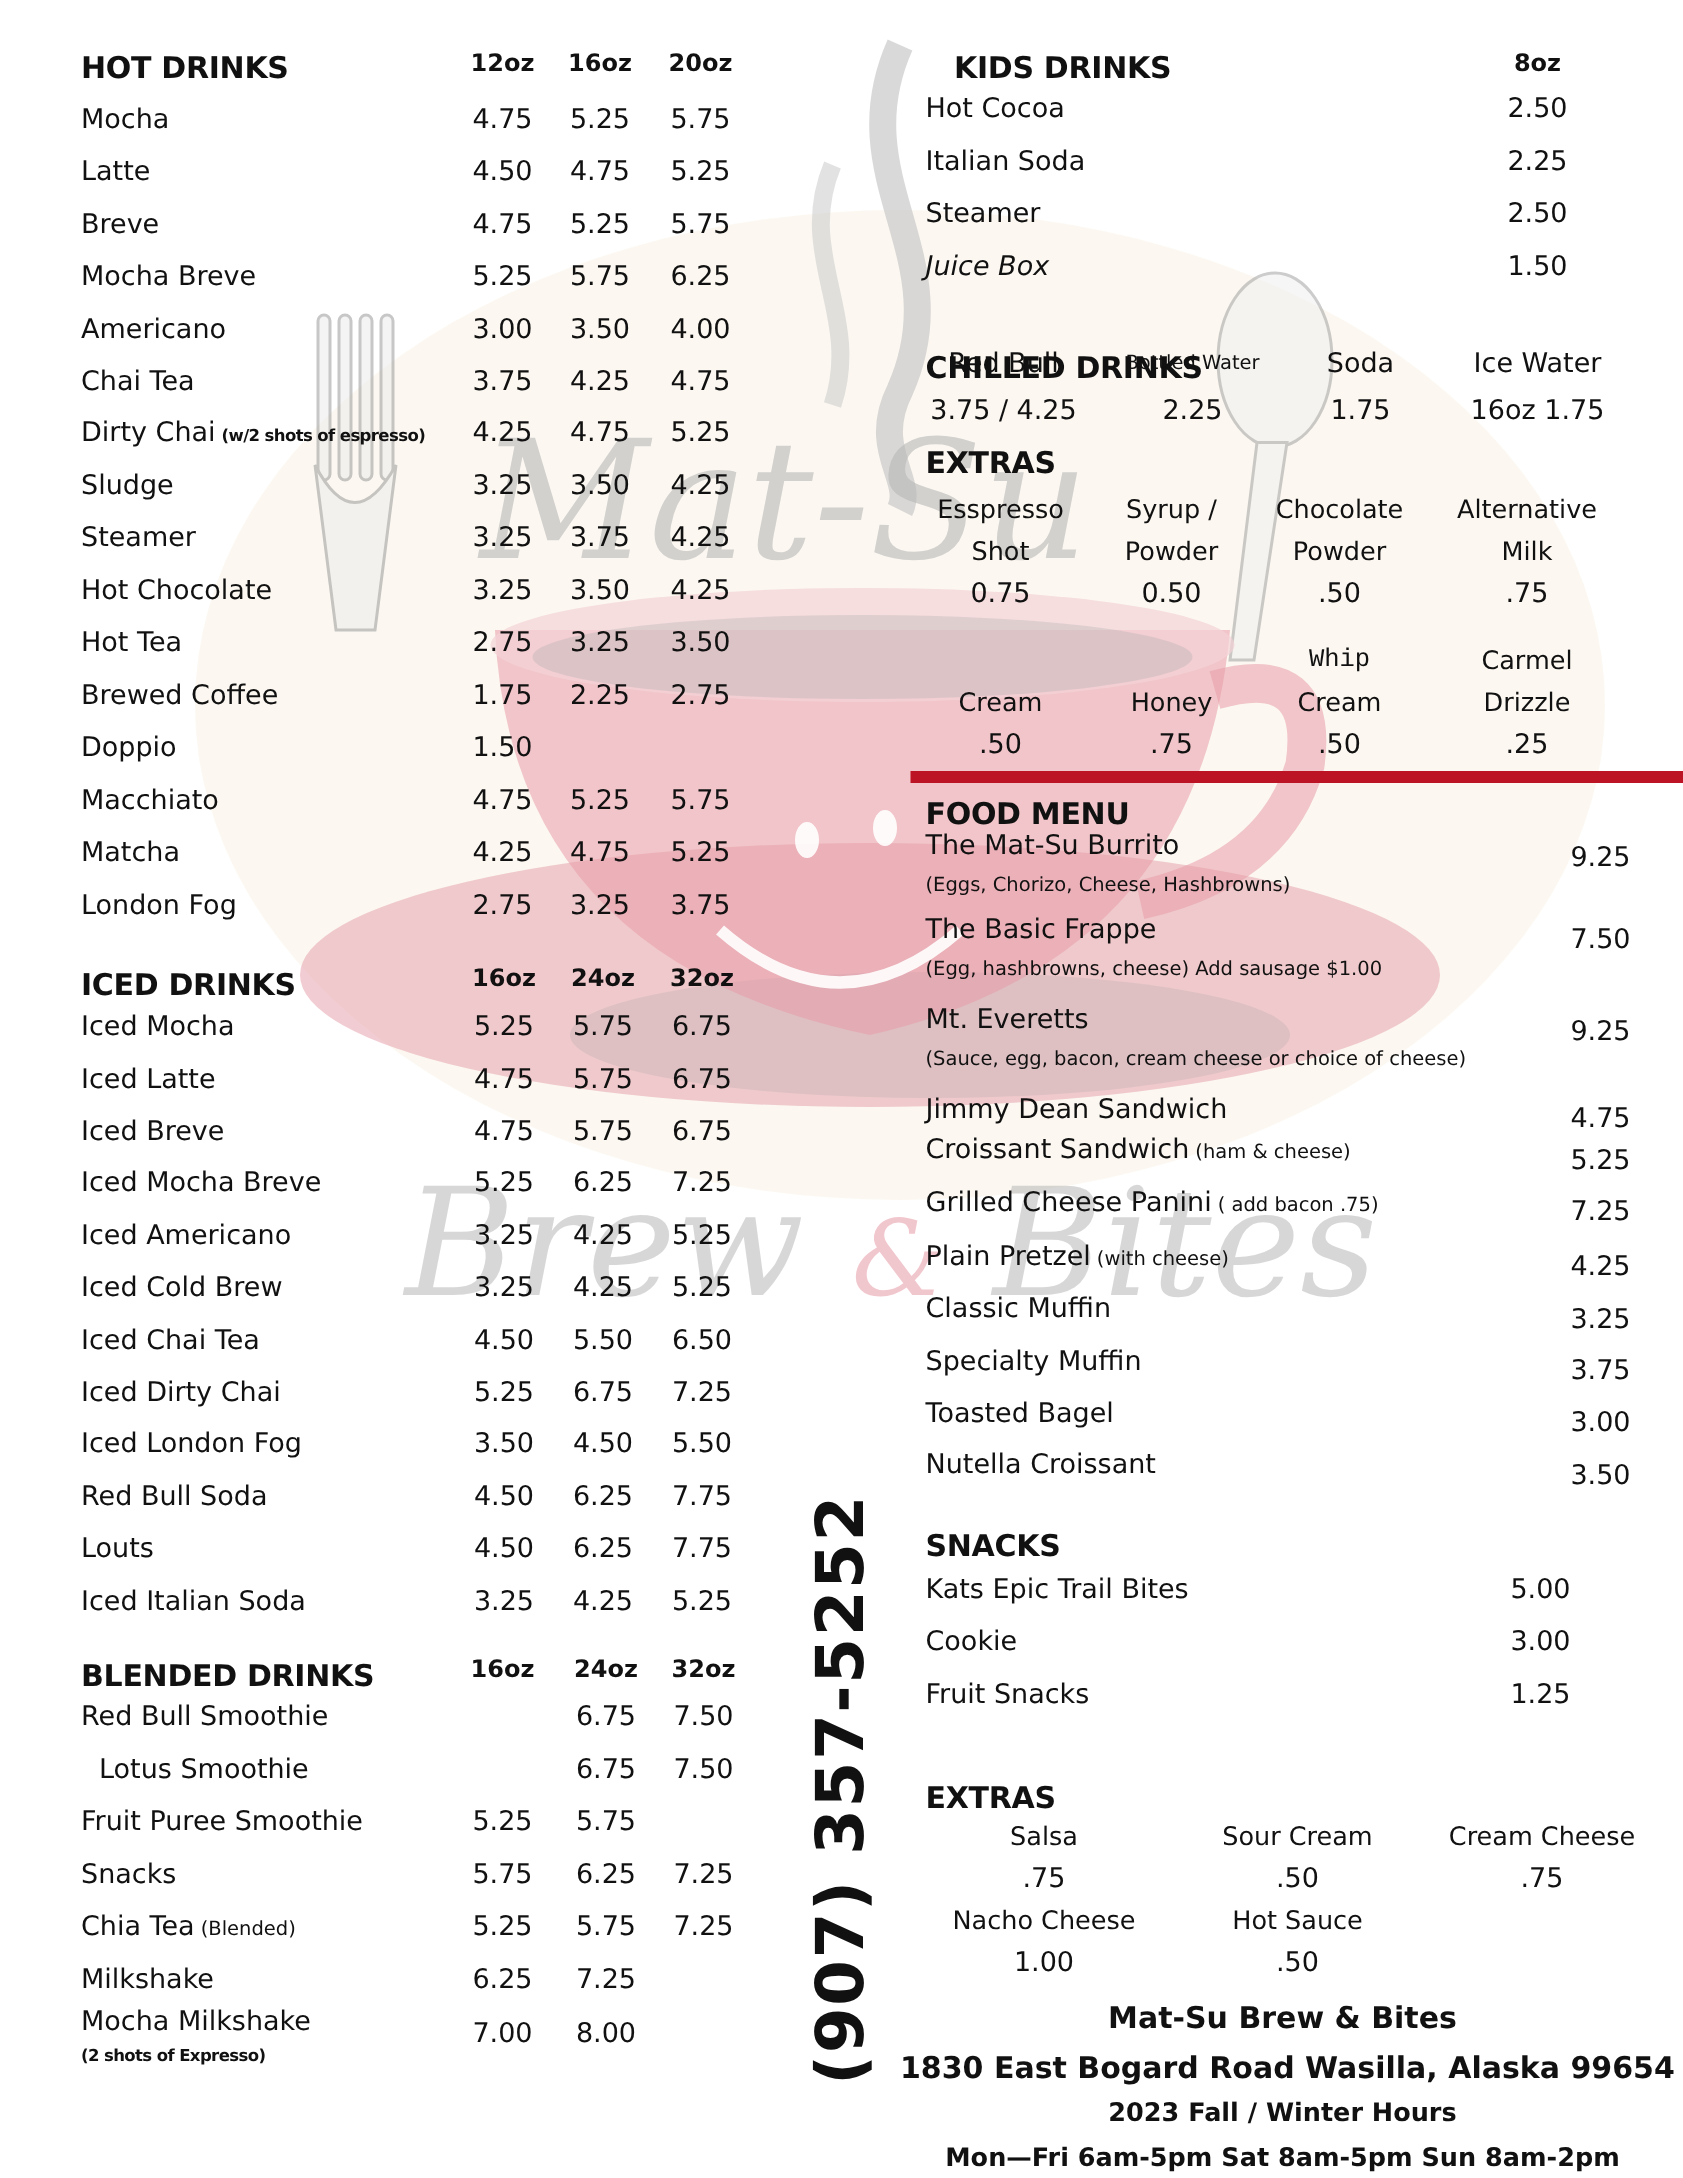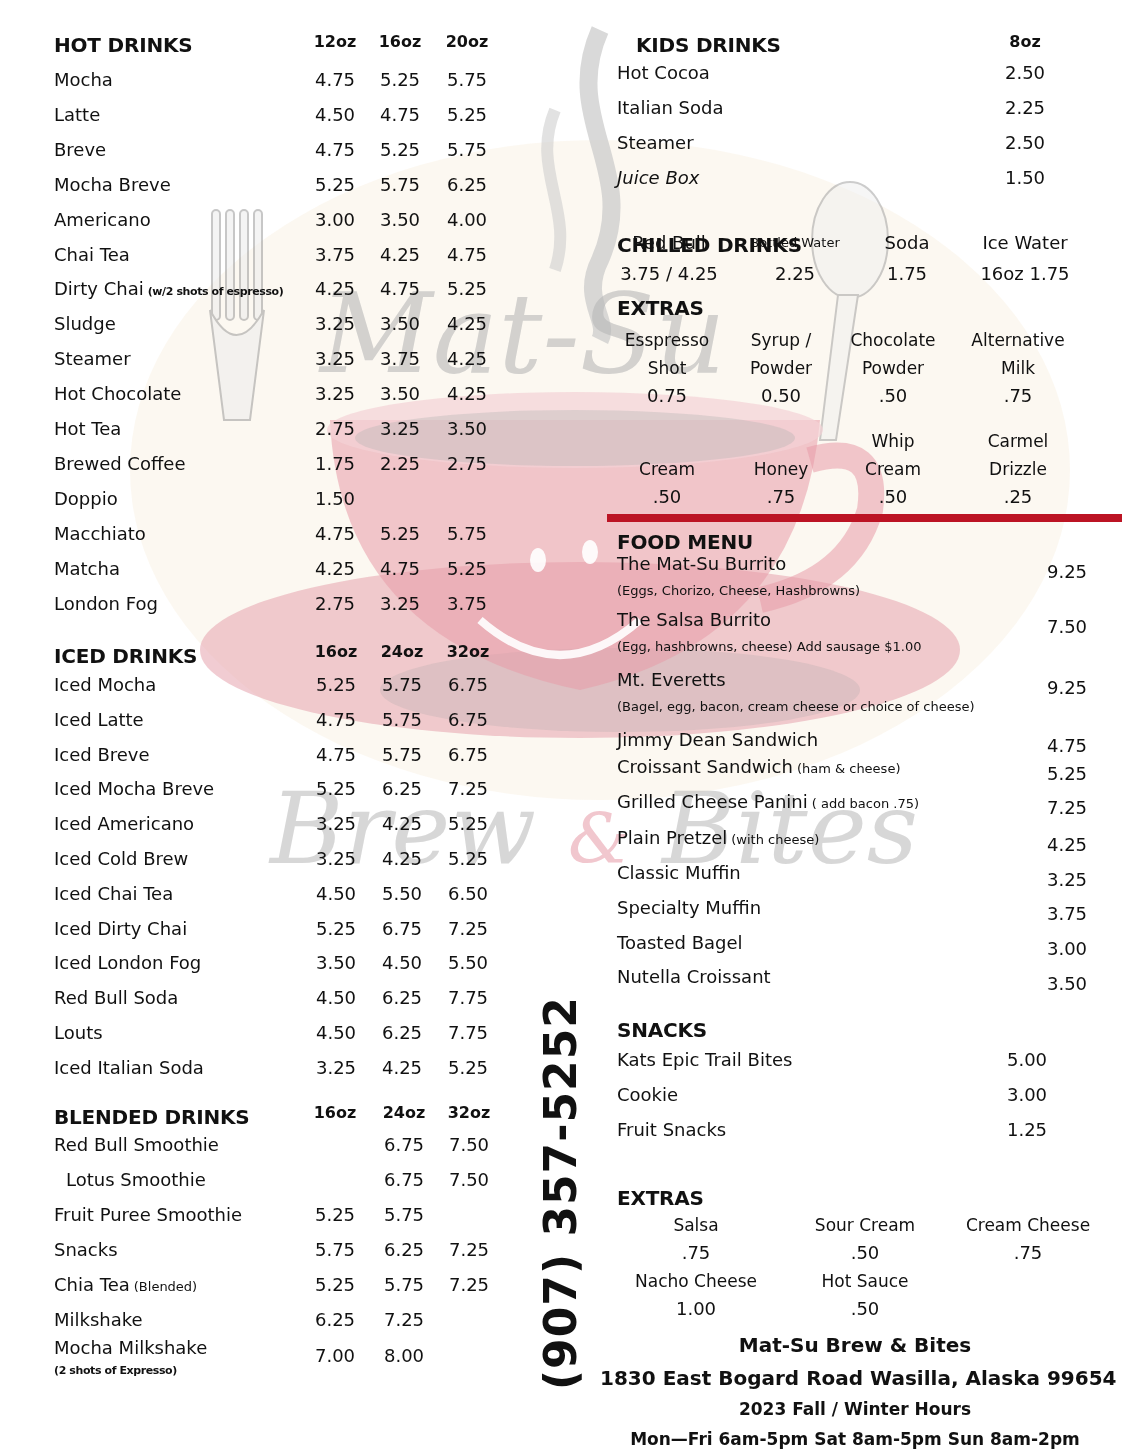--- a/index.html
+++ b/index.html
@@ -270,40 +270,40 @@
     <div class="abs cen item" style="left:843px; width:100px;top:330px; font-size:17px;">Chocolate</div>
     <div class="abs cen item" style="left:843px; width:100px;top:358px; font-size:17px;">Powder</div>
     <div class="abs cen item" style="left:843px; width:100px;top:385px;">.50</div>
     <div class="abs cen item" style="left:958px; width:120px;top:330px; font-size:17px;">Alternative</div>
     <div class="abs cen item" style="left:958px; width:120px;top:358px; font-size:17px;">Milk</div>
     <div class="abs cen item" style="left:958px; width:120px;top:385px;">.75</div>
     <div class="abs cen item" style="left:617px; width:100px;top:459px; font-size:17px;">Cream</div>
     <div class="abs cen item" style="left:617px; width:100px;top:486px;">.50</div>
     <div class="abs cen item" style="left:731px; width:100px;top:459px; font-size:17px;">Honey</div>
     <div class="abs cen item" style="left:731px; width:100px;top:486px;">.75</div>
-    <div class="abs cen item" style="left:843px; width:100px;top:431px; font-size:17px;">Whip</div>
+    <div class="abs cen item" style="left:843px; width:100px;top:431px; font-size:17px;font-family:Liberation Mono, monospace;">Whip</div>
     <div class="abs cen item" style="left:843px; width:100px;top:459px; font-size:17px;">Cream</div>
     <div class="abs cen item" style="left:843px; width:100px;top:486px;">.50</div>
     <div class="abs cen item" style="left:958px; width:120px;top:431px; font-size:17px;">Carmel</div>
     <div class="abs cen item" style="left:958px; width:120px;top:459px; font-size:17px;">Drizzle</div>
     <div class="abs cen item" style="left:958px; width:120px;top:486px;">.25</div>
   </div>
 
 <div class="redbar"></div>
 
 <div class="abs h" style="left:617px; top:530px;">FOOD MENU</div>
 <div id="food-list">
     <div class="abs item" style="left:617px; top:553px;"><span>The Mat-Su Burrito</span></div>
     <div class="abs note" style="left:617px; top:583px;">(Eggs, Chorizo, Cheese, Hashbrowns)</div>
     <div class="abs price" style="left:1037px; top:561px;">9.25</div>
-    <div class="abs item" style="left:617px; top:609px;"><span>The Salsa Burrito</span></div>
+    <div class="abs item" style="left:617px; top:609px;"><span>The Basic Frappe</span></div>
     <div class="abs note" style="left:617px; top:639px;">(Egg, hashbrowns, cheese) Add sausage $1.00</div>
     <div class="abs price" style="left:1037px; top:616px;">7.50</div>
     <div class="abs item" style="left:617px; top:669px;"><span>Mt. Everetts</span></div>
-    <div class="abs note" style="left:617px; top:699px;">(Bagel, egg, bacon, cream cheese or choice of cheese)</div>
+    <div class="abs note" style="left:617px; top:699px;">(Sauce, egg, bacon, cream cheese or choice of cheese)</div>
     <div class="abs price" style="left:1037px; top:677px;">9.25</div>
     <div class="abs item" style="left:617px; top:729px;"><span>Jimmy Dean Sandwich</span></div>
     <div class="abs price" style="left:1037px; top:735px;">4.75</div>
     <div class="abs item" style="left:617px; top:756px;"><span>Croissant Sandwich</span><span class="note" style="margin-left: 4px;">(ham &amp; cheese)</span></div>
     <div class="abs price" style="left:1037px; top:763px;">5.25</div>
     <div class="abs item" style="left:617px; top:791px;"><span>Grilled Cheese Panini</span><span class="note" style="margin-left: 4px;">( add bacon .75)</span></div>
     <div class="abs price" style="left:1037px; top:797px;">7.25</div>
     <div class="abs item" style="left:617px; top:827px;"><span>Plain Pretzel</span><span class="note" style="margin-left: 4px;">(with cheese)</span></div>
     <div class="abs price" style="left:1037px; top:834px;">4.25</div>
     <div class="abs item" style="left:617px; top:862px;"><span>Classic Muffin</span></div>

